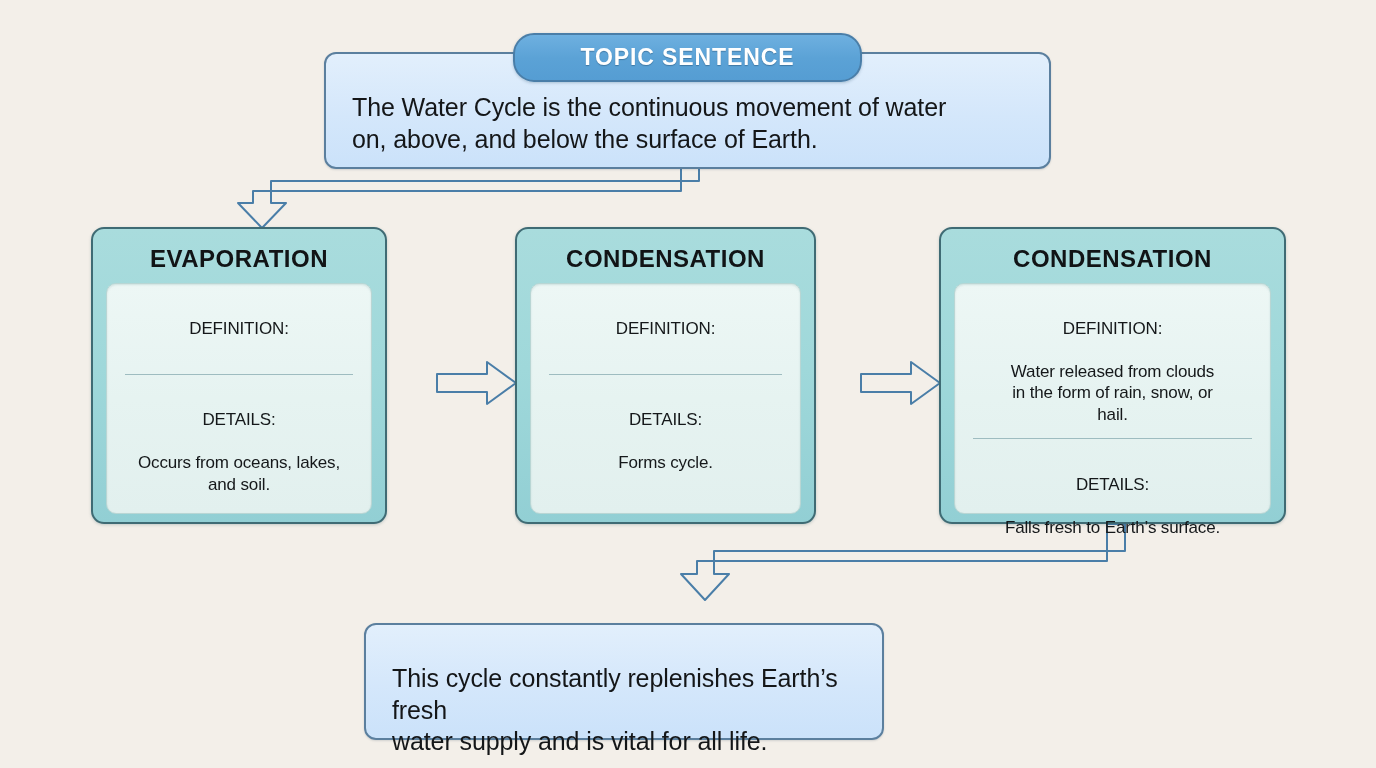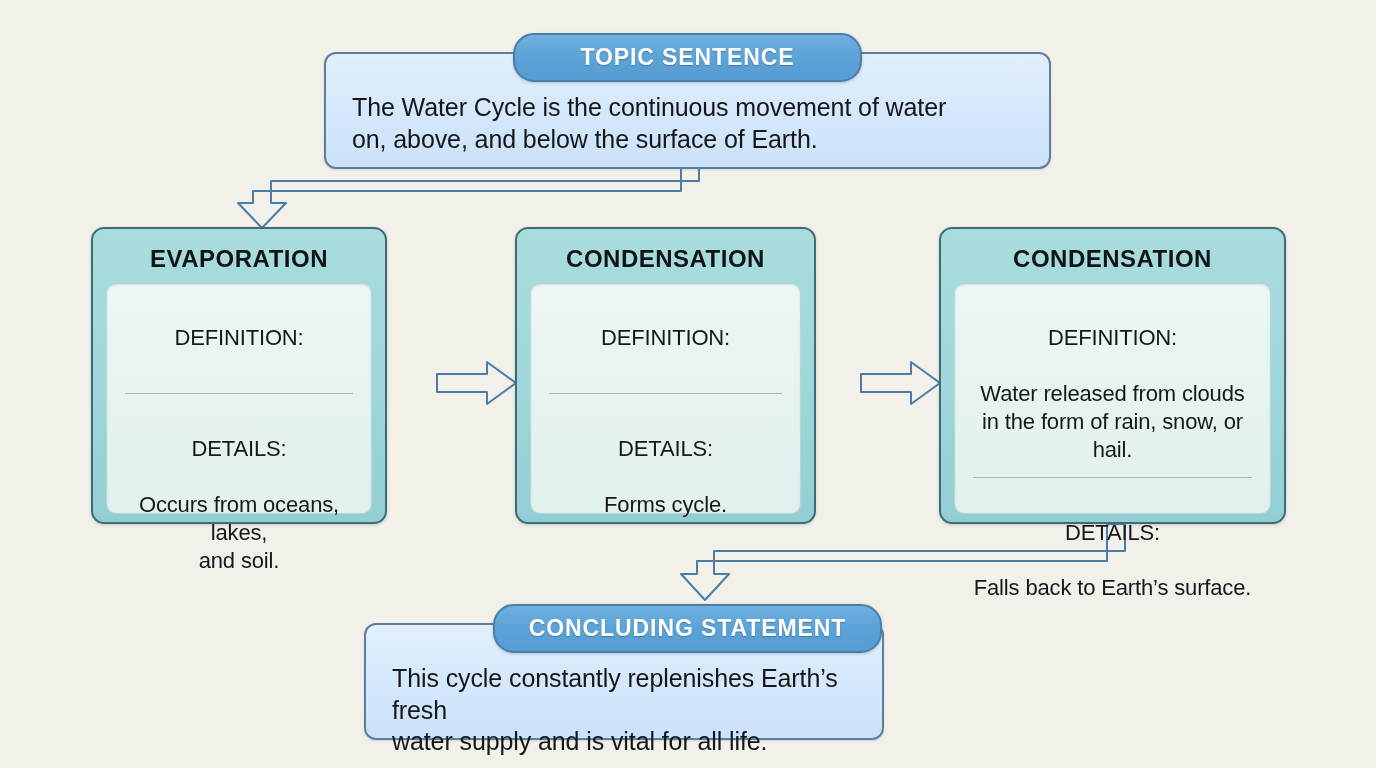--- a/index.html
+++ b/index.html
@@ -94,21 +94,21 @@
     background: linear-gradient(180deg, #edf7f5 0%, #e6f3f1 50%, #e2f0ee 100%);
     box-shadow: inset 0 1px 2px rgba(150,185,185,0.35);
     display: flex;
     flex-direction: column;
     justify-content: flex-start;
     padding: 12px 10px 10px 10px;
   }
   .field {
     text-align: center;
     color: #15181a;
-    font-size: 22px;
+    font-size: 17px;
     line-height: 1.27;
     white-space: pre-line;
     letter-spacing: -0.15px;
   }
   .field-label {
     display: block;
   }
   .divider {
     height: 0;
     border-top: 1.5px solid #9ebcc0;
@@ -184,24 +184,23 @@
     <div class="stage-inner">
       <div class="field">
         <span class="field-label">DEFINITION:</span>
         <span>Water released from clouds
 in the form of rain, snow, or
 hail.</span>
       </div>
       <div class="divider"></div>
       <div class="field">
         <span class="field-label">DETAILS:</span>
-        <span>Falls back to Earth’s surface.</span>
+        <span>Falls fresh to Earth’s surface.</span>
       </div>
     </div>
   </div>
 
   <div class="statement-panel" style="left:364px; top:623px; width:520px; height:117px;">
     <div class="statement-body" style="top:38px;">This cycle constantly replenishes Earth’s fresh
 water supply and is vital for all life.</div>
   </div>
-  <div class="badge" style="left:493px; top:604px; width:389px; height:49px;">CONCLUDING STATEMENT</div>
 
 </div>
 
 </body></html>

